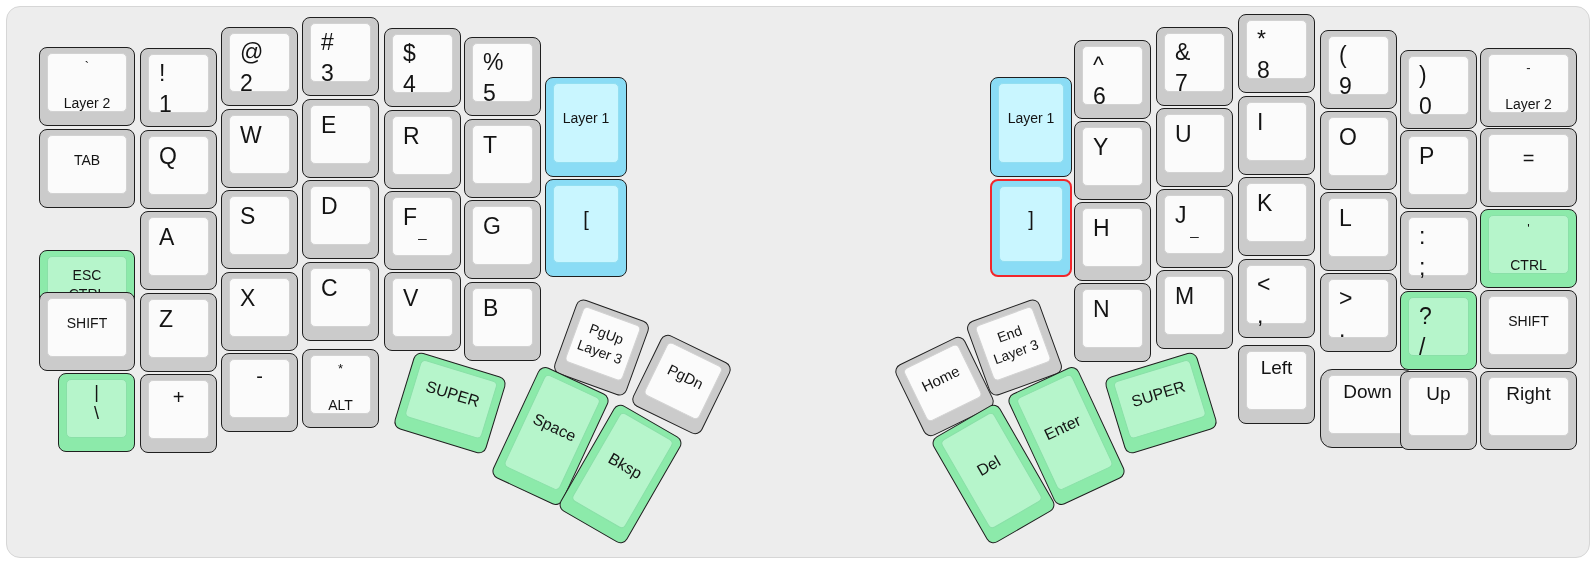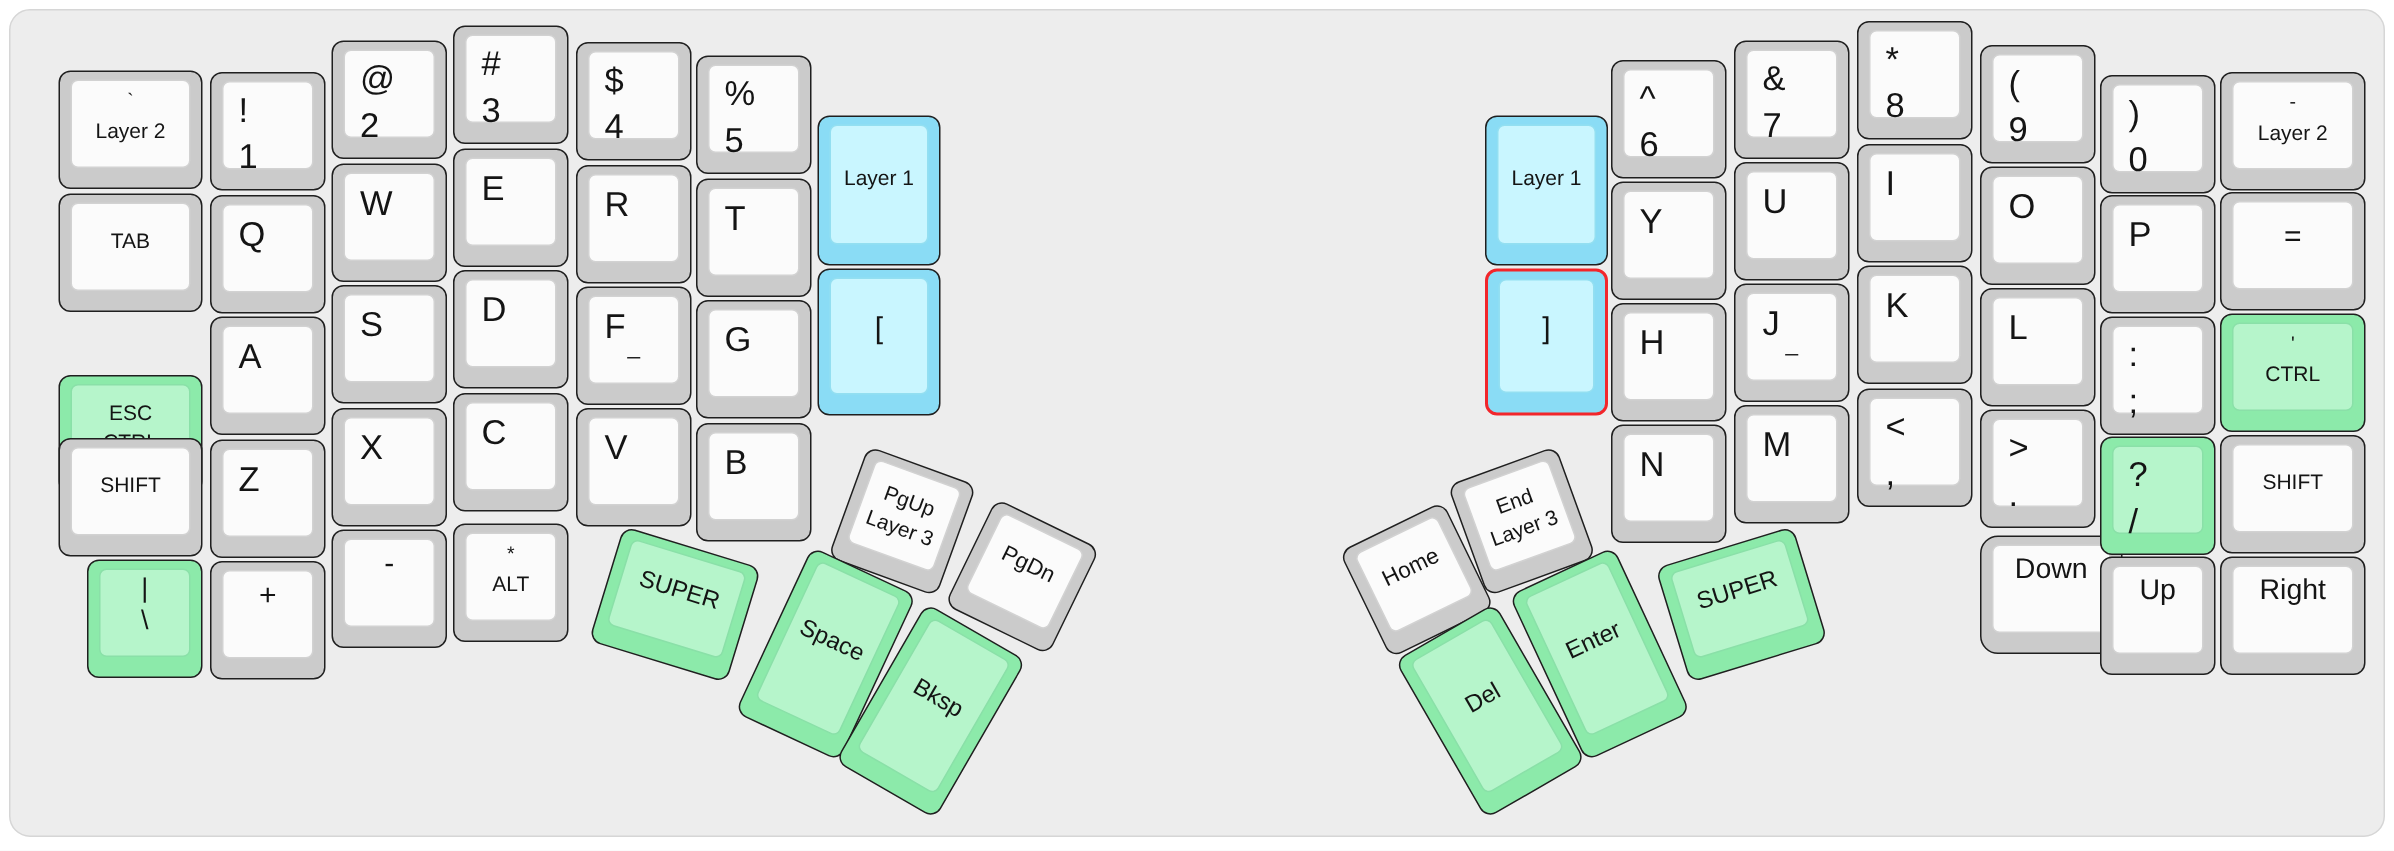--- a/index.html
+++ b/index.html
@@ -16,21 +16,21 @@
   .blue .keytop{background:#c9f6ff;border:1px solid #93dff1;}
   .labels{position:absolute;left:0;top:0;right:0;bottom:0;}
   .p-tl{padding:6px 0 0 10px;font-size:23px;}
   .p-tl2{padding:3px 0 0 10px;font-size:23px;}
   .p-tl2 .ln{height:31px;display:flex;align-items:center;}
   .p-tc{text-align:center;padding-top:5px;font-size:19px;}
   .p-c{display:flex;align-items:center;justify-content:center;text-align:center;font-size:15px;height:100%;box-sizing:border-box;padding-bottom:10px;}
   .p-c2{display:flex;flex-direction:column;align-items:center;padding-top:9px;font-size:14px;line-height:19px;text-align:center;}
   .p-c2s{display:flex;flex-direction:column;align-items:center;padding-top:5px;text-align:center;}
   .p-c2s .l0{font-size:13px;line-height:15px;}
-  .p-c2s .l1{font-size:14px;line-height:18px;margin-top:4px;}
+  .p-c2s .l1{font-size:14px;line-height:18px;margin-top:20px;}
   .p-cc2{display:flex;flex-direction:column;align-items:center;justify-content:center;height:100%;box-sizing:border-box;padding-bottom:12px;font-size:18px;line-height:21px;text-align:center;}
   .homing{position:absolute;left:0;right:0;bottom:15px;text-align:center;font-size:15px;}
 </style>
 </head>
 <body>
 
 <div id="stage">
   <div id="panel"></div>
 <div class="key gray" style="left: 39px; top: 47px; width: 96px; height: 79px;">
       <div class="keytop">
@@ -384,20 +384,27 @@
       </div>
     </div>
     <div class="key gray" style="left: 1238px; top: 259px; width: 77px; height: 79px;">
       <div class="keytop">
         <div class="labels p-tl2">
           <div class="ln l0">&lt;</div>
           <div class="ln l1">,</div>
         </div>
       </div>
     </div>
+    <div class="key gray" style="left: 1238px; top: 345px; width: 77px; height: 79px;">
+      <div class="keytop">
+        <div class="labels p-tc">
+          <div class="ln l0">Left</div>
+        </div>
+      </div>
+    </div>
     <div class="key gray" style="left: 1320px; top: 30px; width: 77px; height: 79px;">
       <div class="keytop">
         <div class="labels p-tl2">
           <div class="ln l0">(</div>
           <div class="ln l1">9</div>
         </div>
       </div>
     </div>
     <div class="key gray" style="left: 1320px; top: 111px; width: 77px; height: 79px;">
       <div class="keytop">
@@ -414,21 +421,21 @@
       </div>
     </div>
     <div class="key gray" style="left: 1320px; top: 273px; width: 77px; height: 79px;">
       <div class="keytop">
         <div class="labels p-tl2">
           <div class="ln l0">&gt;</div>
           <div class="ln l1">.</div>
         </div>
       </div>
     </div>
-    <div class="key gray" style="left: 1320px; top: 357px; width: 95px; height: 79px; border-radius: 12px;">
+    <div class="key gray" style="left: 1320px; top: 369px; width: 95px; height: 79px; border-radius: 12px;">
       <div class="keytop">
         <div class="labels p-tc">
           <div class="ln l0">Down</div>
         </div>
       </div>
     </div>
     <div class="key gray" style="left: 1400px; top: 50px; width: 77px; height: 79px;">
       <div class="keytop">
         <div class="labels p-tl2">
           <div class="ln l0">)</div>

